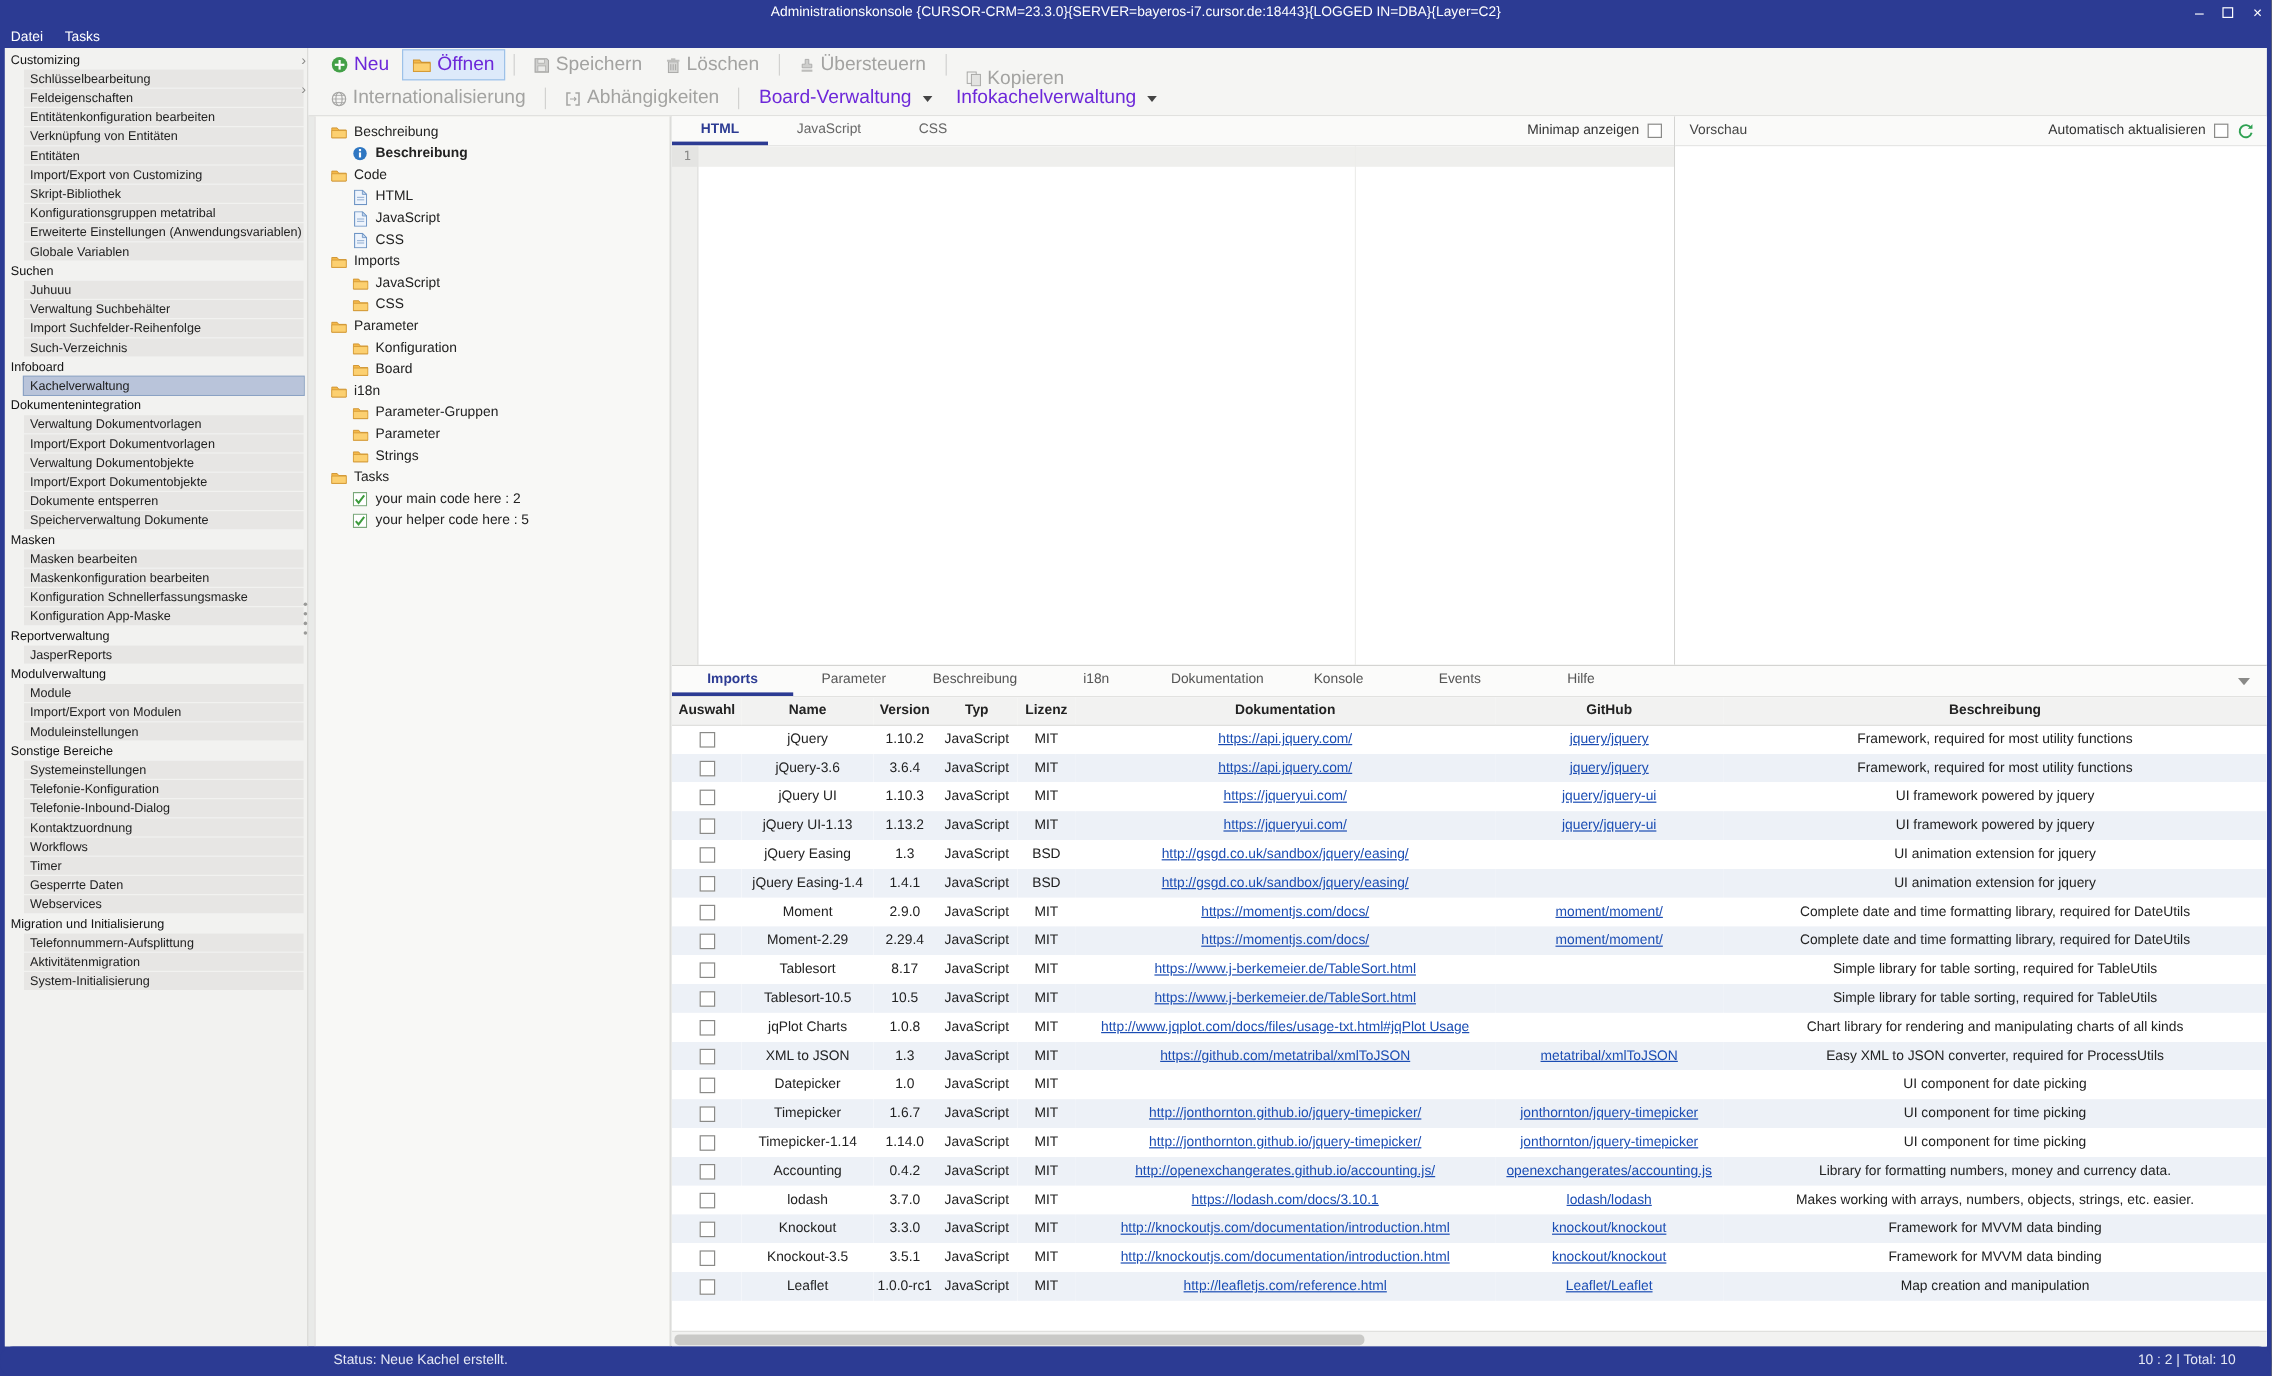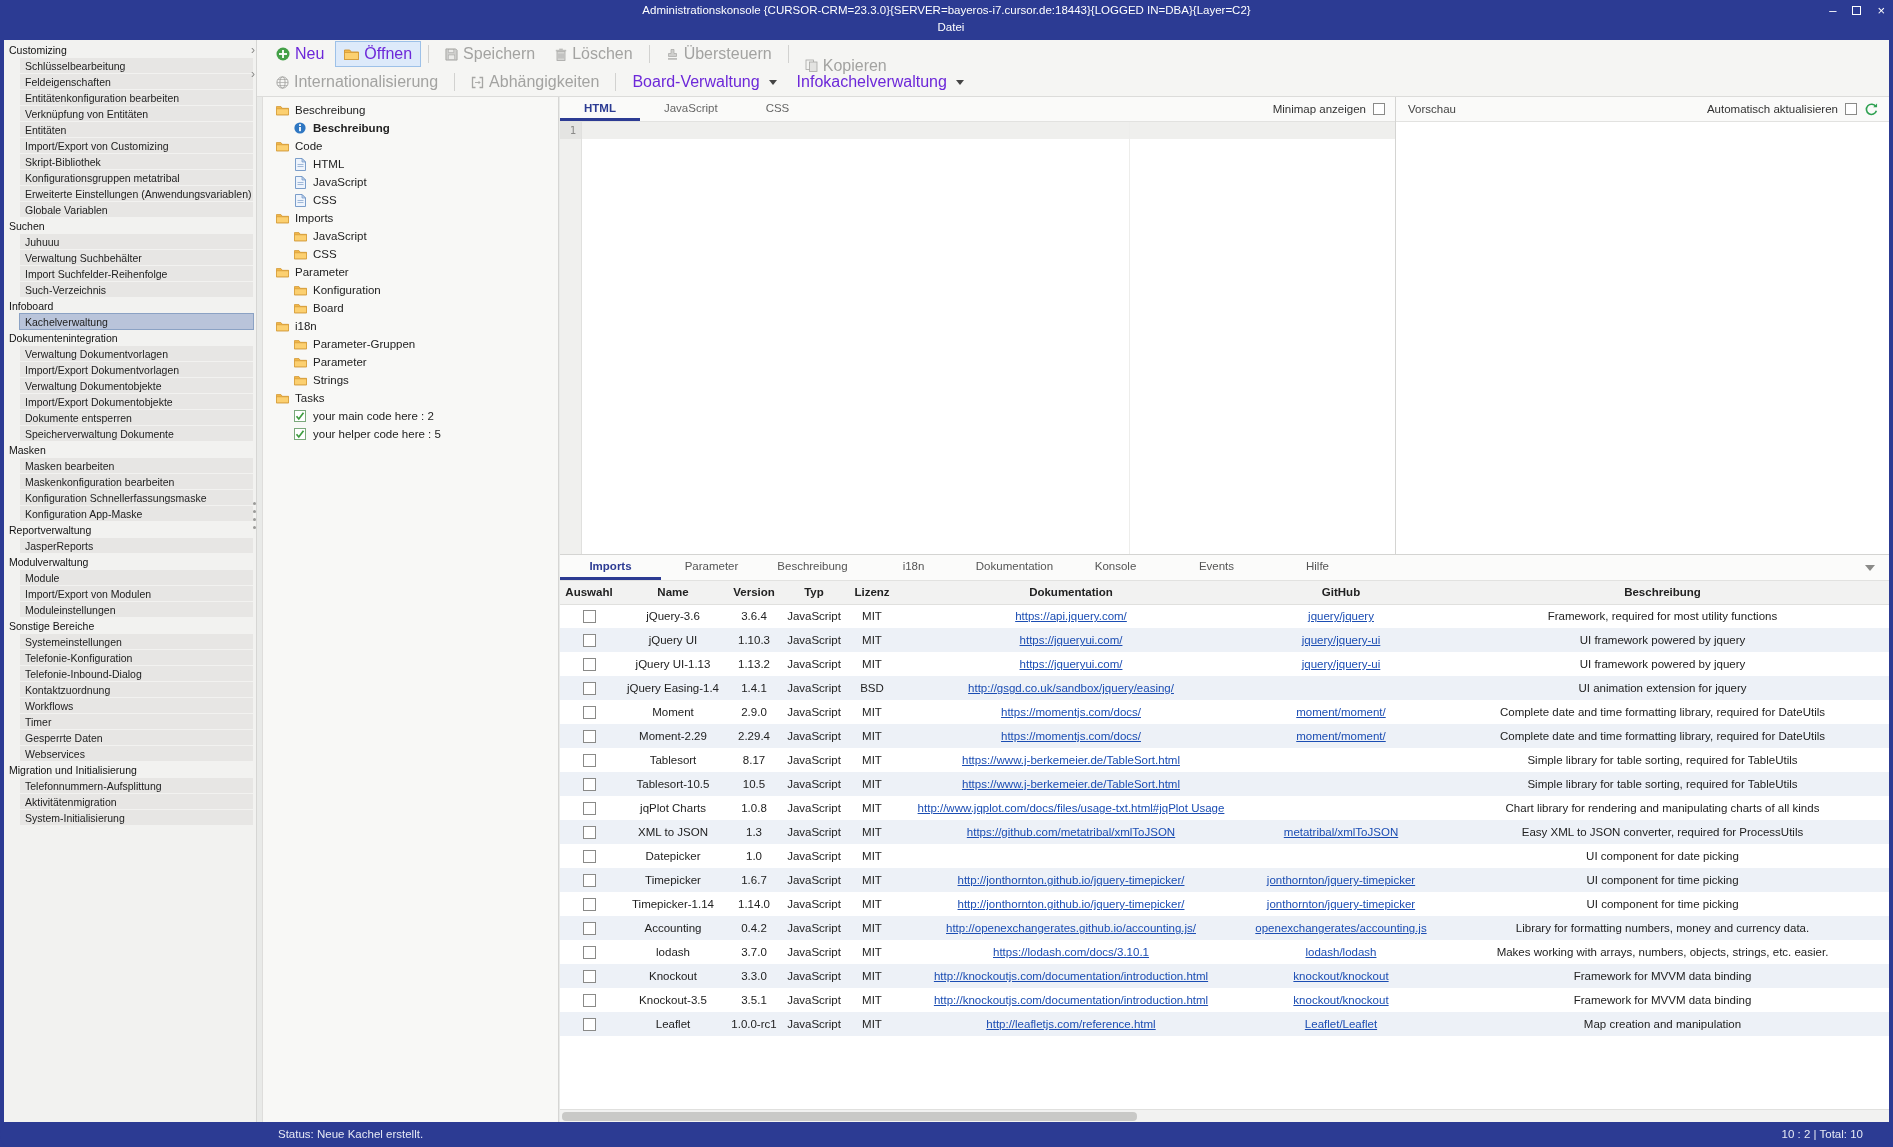--- a/index.html
+++ b/index.html
@@ -6,21 +6,21 @@
   html,body { background:#555; }
   body { font-family:"Liberation Sans", sans-serif; }
   .window { position:relative; width:1893px; height:1147px; background:#2c3b93; overflow:hidden; }
 
   
   .titlebar { position:absolute; top:0; left:0; right:0; height:21px; }
   .titlebar .title { position:absolute; left:120px; right:120px; top:4px; text-align:center; color:#fff; font-size:11.5px; white-space:nowrap; overflow:hidden; }
   .win-controls { position:absolute; right:8px; top:0; height:21px; display:flex; gap:16px; align-items:center; color:#fff; font-size:13px; }
   .wc { cursor:default; line-height:1; }
   .maxbox { display:inline-block; width:9px; height:9px; border:1px solid #fff; }
-  .menubar { position:absolute; top:21px; left:0; right:0; height:19px; display:flex; gap:18px; align-items:center; padding-left:9px; color:#fff; font-size:11.5px;flex-direction:column; }
+  .menubar { position:absolute; top:21px; left:0; right:0; height:19px; display:flex; gap:18px; align-items:center; padding-left:9px; color:#fff; font-size:11.5px; }
 
   
   .content { position:absolute; left:4px; right:4px; top:40px; bottom:25px; background:#e9eae8; overflow:hidden; }
 
   
   .sidebar { position:absolute; left:0; top:0; width:253px; height:100%; background:#f2f2f0; border-right:1px solid #d6d6d4; padding-top:2px; overflow:hidden; }
   .sb-header { height:15px; margin-bottom:1px; font-size:10.5px; padding-left:5px; display:flex; align-items:center; color:#111; white-space:nowrap; }
   .sb-item { height:15px; margin:0 3px 1px 16px; background:#e7e6e4; font-size:10.5px; padding-left:5px; display:flex; align-items:center; color:#222; white-space:nowrap; overflow:hidden; }
   .sb-item.selected { background:#b9c4da; outline:1px solid #8ba2c4; }
   .collapse-arrow { position:absolute; left:247px; color:#8a8a88; font-size:12px; line-height:1; z-index:5; }
@@ -525,60 +525,80 @@
                       <th>Typ</th>
                       <th>Lizenz</th>
                       <th>Dokumentation</th>
                       <th>GitHub</th>
                       <th>Beschreibung</th>
                     </tr>
                   </thead>
                   <tbody>
                     <tr>
                       <td><span class="row-check"></span></td>
-                      <td>jQuery-3.6</td>
-                      <td>3.6.4</td>
+                      <td>jQuery</td>
+                      <td>1.10.2</td>
                       <td>JavaScript</td>
                       <td>MIT</td>
                       <td><a class="link">https://api.jquery.com/</a></td>
                       <td><a class="link">jquery/jquery</a></td>
                       <td>Framework, required for most utility functions</td>
                     </tr>
                     <tr>
                       <td><span class="row-check"></span></td>
+                      <td>jQuery-3.6</td>
+                      <td>3.6.4</td>
+                      <td>JavaScript</td>
+                      <td>MIT</td>
+                      <td><a class="link">https://api.jquery.com/</a></td>
+                      <td><a class="link">jquery/jquery</a></td>
+                      <td>Framework, required for most utility functions</td>
+                    </tr>
+                    <tr>
+                      <td><span class="row-check"></span></td>
                       <td>jQuery UI</td>
                       <td>1.10.3</td>
                       <td>JavaScript</td>
                       <td>MIT</td>
                       <td><a class="link">https://jqueryui.com/</a></td>
                       <td><a class="link">jquery/jquery-ui</a></td>
                       <td>UI framework powered by jquery</td>
                     </tr>
                     <tr>
                       <td><span class="row-check"></span></td>
                       <td>jQuery UI-1.13</td>
                       <td>1.13.2</td>
                       <td>JavaScript</td>
                       <td>MIT</td>
                       <td><a class="link">https://jqueryui.com/</a></td>
                       <td><a class="link">jquery/jquery-ui</a></td>
                       <td>UI framework powered by jquery</td>
                     </tr>
                     <tr>
                       <td><span class="row-check"></span></td>
-                      <td>jQuery Easing-1.4</td>
-                      <td>1.4.1</td>
+                      <td>jQuery Easing</td>
+                      <td>1.3</td>
                       <td>JavaScript</td>
                       <td>BSD</td>
                       <td><a class="link">http://gsgd.co.uk/sandbox/jquery/easing/</a></td>
                       <td></td>
                       <td>UI animation extension for jquery</td>
                     </tr>
                     <tr>
                       <td><span class="row-check"></span></td>
+                      <td>jQuery Easing-1.4</td>
+                      <td>1.4.1</td>
+                      <td>JavaScript</td>
+                      <td>BSD</td>
+                      <td><a class="link">http://gsgd.co.uk/sandbox/jquery/easing/</a></td>
+                      <td></td>
+                      <td>UI animation extension for jquery</td>
+                    </tr>
+                    <tr>
+                      <td><span class="row-check"></span></td>
                       <td>Moment</td>
                       <td>2.9.0</td>
                       <td>JavaScript</td>
                       <td>MIT</td>
                       <td><a class="link">https://momentjs.com/docs/</a></td>
                       <td><a class="link">moment/moment/</a></td>
                       <td>Complete date and time formatting library, required for DateUtils</td>
                     </tr>
                     <tr>
                       <td><span class="row-check"></span></td>

